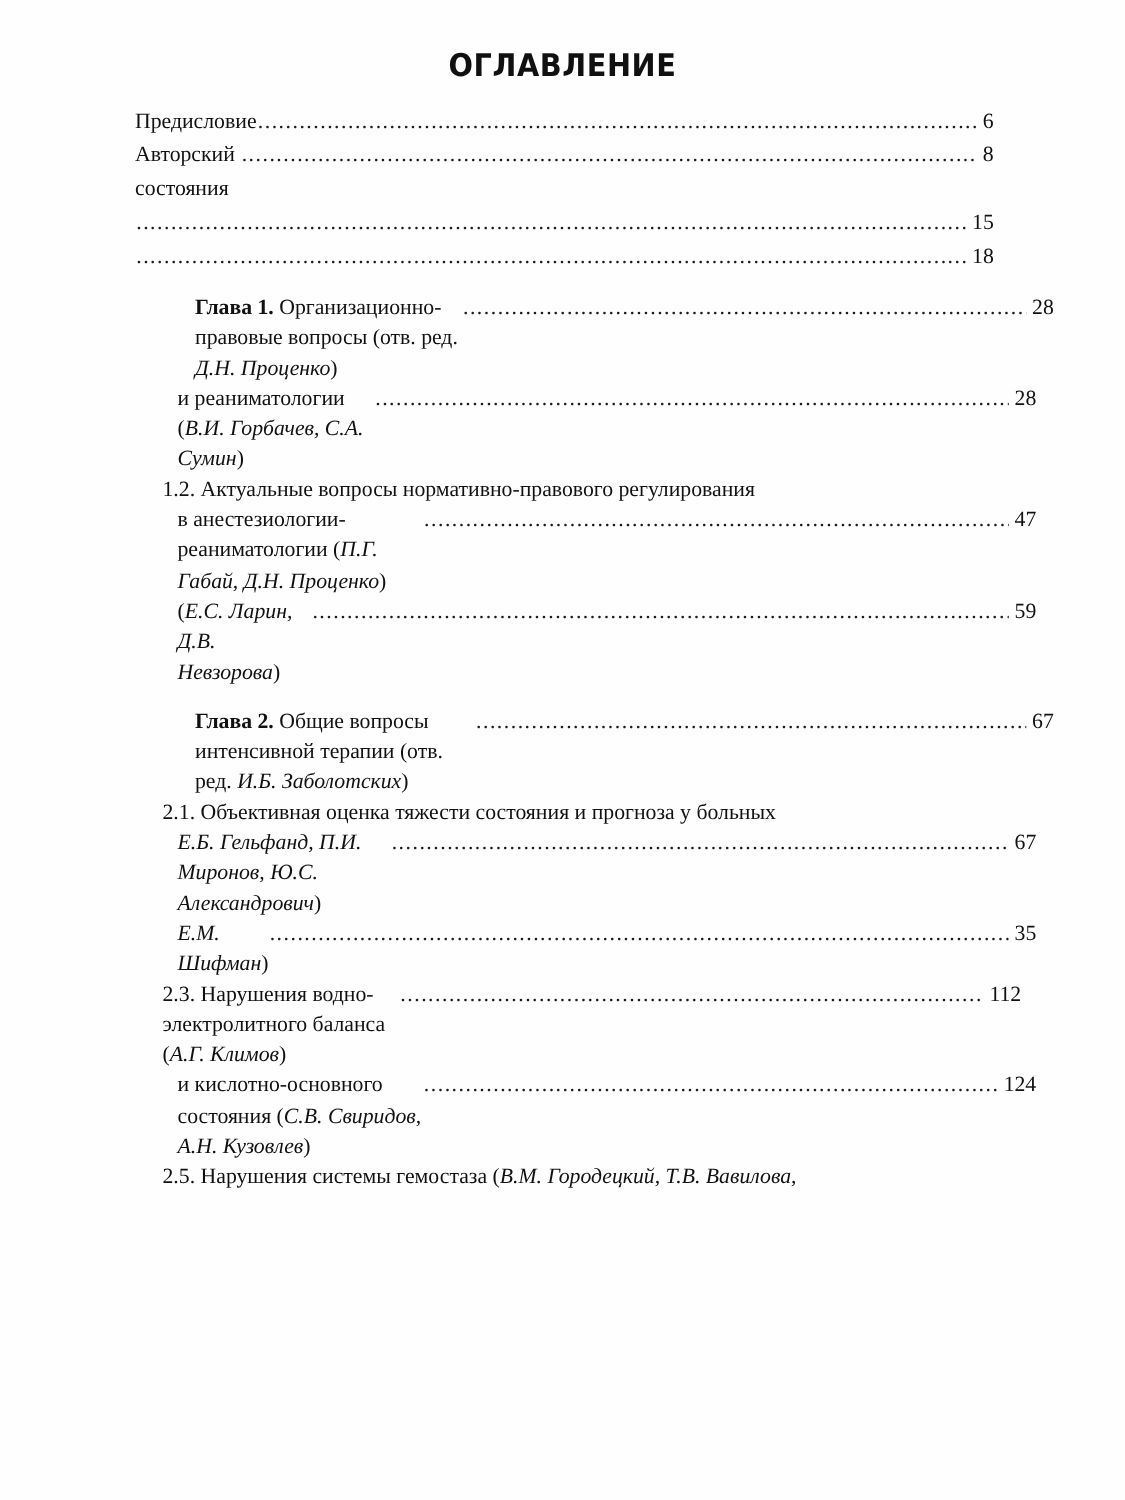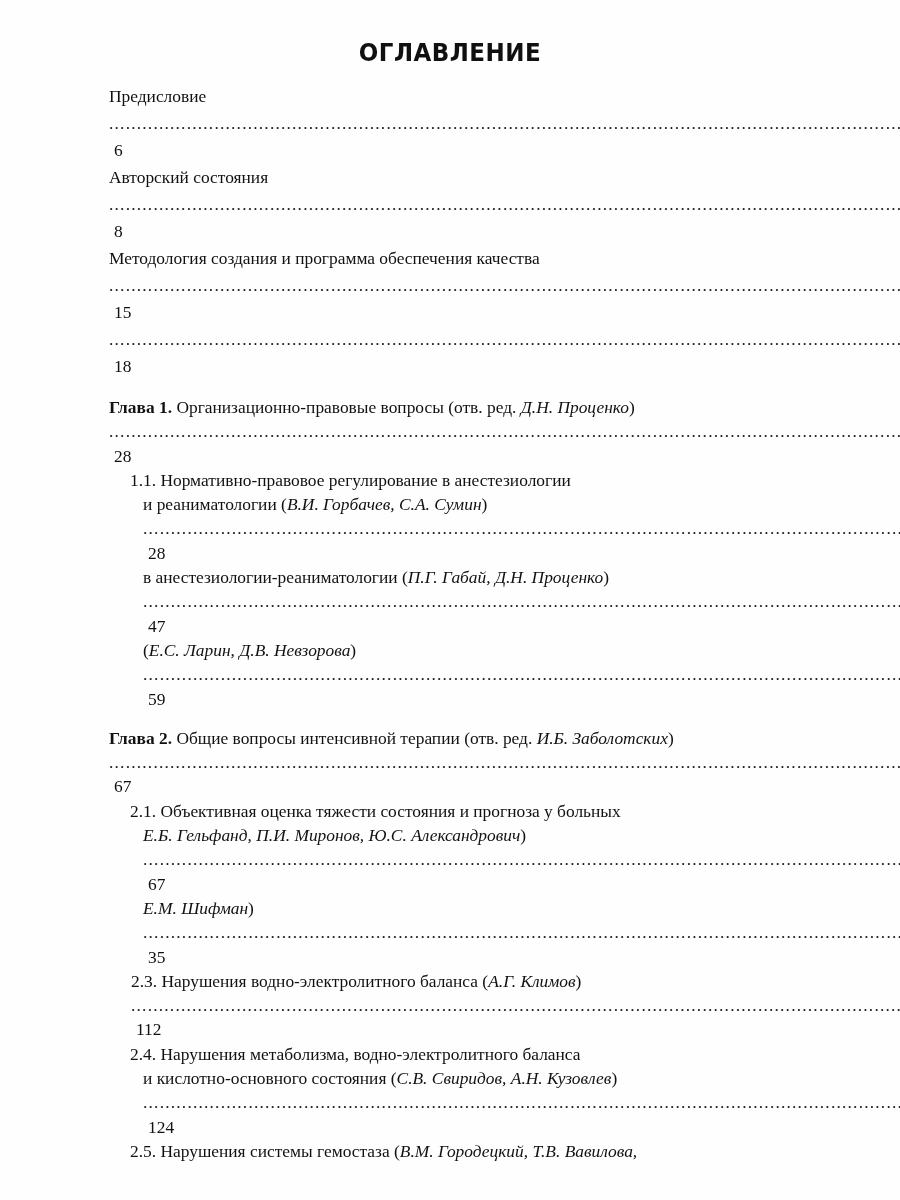--- a/index.html
+++ b/index.html
@@ -53,21 +53,20 @@
     padding: 0;
     text-align: left;
   }
 
   
   .ln {
     display: flex;
     align-items: baseline;
     white-space: pre;
     width: 100%;
-    flex-direction: column;
   }
   .ln .txt {
     white-space: pre-wrap;
     flex: 0 1 auto;
   }
   .ln .leader {
     flex: 1 1 auto;
     overflow: hidden;
     white-space: nowrap;
     letter-spacing: 1.2px;
@@ -79,21 +78,21 @@
   .ln .pg {
     flex: 0 0 auto;
     padding-left: 5px;
     text-align: right;
     font-size: 17.4px;
   }
 
   
   .lvl-front .ln { padding-left: 0; }
 
-  .lvl-chapter .ln { padding-left: 0; }
+  .lvl-chapter .ln { padding-left: 0; margin-left: 48px; }
 
   .lvl-section .ln { padding-left: 22px; }
   .lvl-section .ln.cont { padding-left: 34px; }
 
   .bold { font-weight: bold; }
   .ital { font-style: italic; }
 
   .gap-front { height: 16px; }
   .gap-chapter { height: 15px; }
 
@@ -109,57 +108,56 @@
   <div class="toc-body">
     <div class="gap-front"></div>
     <div class="front-block">
         <div class="entry lvl-front">
           <div class="ln"><span class="txt"><span>Предисловие</span></span><span class="leader">........................................................................................................................................................................................................</span><span class="pg">6</span></div>
         </div>
         <div class="entry lvl-front">
           <div class="ln"><span class="txt"><span>Авторский состояния</span></span><span class="leader">........................................................................................................................................................................................................</span><span class="pg">8</span></div>
         </div>
         <div class="entry lvl-front">
-          <div class="ln"><span class="txt"><span>Методология создания и программа обеспечения качества</span></span><span class="leader">........................................................................................................................................................................................................</span><span class="pg">15</span></div>
+          <div class="ln"><span class="leader">........................................................................................................................................................................................................</span><span class="pg">15</span></div>
         </div>
         <div class="entry lvl-front">
           <div class="ln"><span class="leader">........................................................................................................................................................................................................</span><span class="pg">18</span></div>
         </div>
       </div>
     <div class="chapters-block">
         <div class="gap-chapter"></div>
         <div class="entry lvl-chapter">
           <div class="ln"><span class="txt"><span class="bold">Глава 1. </span><span>Организационно-правовые вопросы </span><span>(отв. ред. </span><span class="ital">Д.Н. Проценко</span><span>)</span></span><span class="leader">........................................................................................................................................................................................................</span><span class="pg">28</span></div>
         </div>
         <div class="entry lvl-section">
-          <div class="ln nodots"><span class="txt"><span>1.1. </span><span>Нормативно-правовое регулирование в анестезиологии</span></span></div>
           <div class="ln cont"><span class="txt"><span>и реаниматологии (</span><span class="ital">В.И. Горбачев, С.А. Сумин</span><span>)</span></span><span class="leader">........................................................................................................................................................................................................</span><span class="pg">28</span></div>
         </div>
         <div class="entry lvl-section">
+          <div class="ln nodots"><span class="txt"><span>1.2. </span><span>Актуальные вопросы нормативно-правового регулирования</span></span></div>
           <div class="ln cont"><span class="txt"><span>в анестезиологии-реаниматологии (</span><span class="ital">П.Г. Габай, Д.Н. Проценко</span><span>)</span></span><span class="leader">........................................................................................................................................................................................................</span><span class="pg">47</span></div>
         </div>
         <div class="entry lvl-section">
           <div class="ln cont"><span class="txt"><span>(</span><span class="ital">Е.С. Ларин, Д.В. Невзорова</span><span>)</span></span><span class="leader">........................................................................................................................................................................................................</span><span class="pg">59</span></div>
         </div>
         <div class="gap-chapter"></div>
         <div class="entry lvl-chapter">
           <div class="ln"><span class="txt"><span class="bold">Глава 2. </span><span>Общие вопросы интенсивной терапии </span><span>(отв. ред. </span><span class="ital">И.Б. Заболотских</span><span>)</span></span><span class="leader">........................................................................................................................................................................................................</span><span class="pg">67</span></div>
         </div>
         <div class="entry lvl-section">
           <div class="ln nodots"><span class="txt"><span>2.1. </span><span>Объективная оценка тяжести состояния и прогноза у больных</span></span></div>
           <div class="ln cont"><span class="txt"><span class="ital">Е.Б. Гельфанд, П.И. Миронов, Ю.С. Александрович</span><span>)</span></span><span class="leader">........................................................................................................................................................................................................</span><span class="pg">67</span></div>
         </div>
         <div class="entry lvl-section">
           <div class="ln cont"><span class="txt"><span class="ital">Е.М. Шифман</span><span>)</span></span><span class="leader">........................................................................................................................................................................................................</span><span class="pg">35</span></div>
         </div>
         <div class="entry lvl-section">
           <div class="ln"><span class="txt"><span>2.3. </span><span>Нарушения водно-электролитного баланса (</span><span class="ital">А.Г. Климов</span><span>)</span></span><span class="leader">........................................................................................................................................................................................................</span><span class="pg">112</span></div>
         </div>
         <div class="entry lvl-section">
-          <div class="ln nodots"><span class="txt"><span>2.4. </span><span>Нарушения метаболизма, водно-электролитного баланса</span></span></div>
           <div class="ln cont"><span class="txt"><span>и кислотно-основного состояния (</span><span class="ital">С.В. Свиридов, А.Н. Кузовлев</span><span>)</span></span><span class="leader">........................................................................................................................................................................................................</span><span class="pg">124</span></div>
         </div>
         <div class="entry lvl-section">
           <div class="ln nodots"><span class="txt"><span>2.5. </span><span>Нарушения системы гемостаза (</span><span class="ital">В.М. Городецкий, Т.В. Вавилова,</span></span></div>
         </div>
       </div>
   </div>
 
 </div>
 

